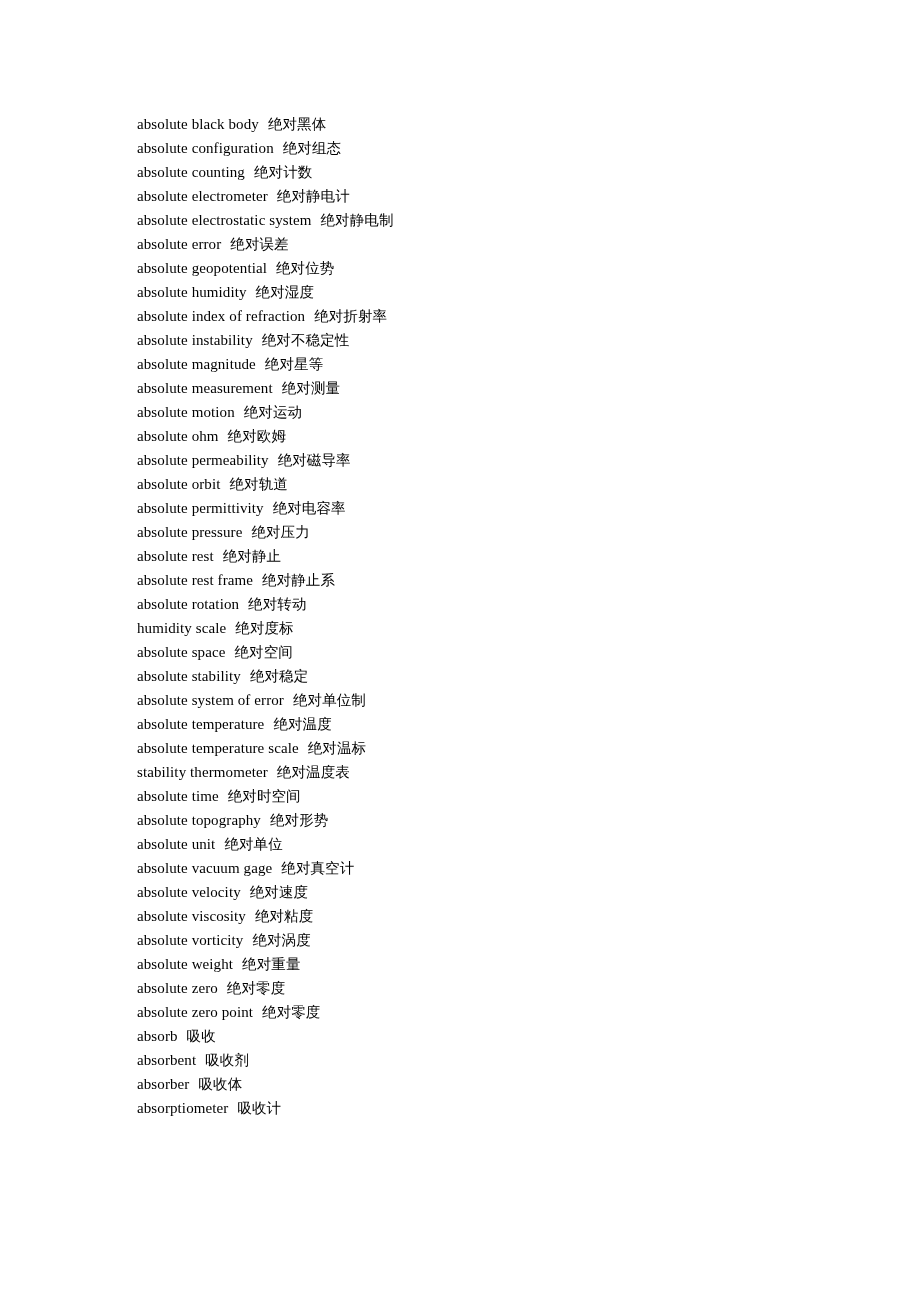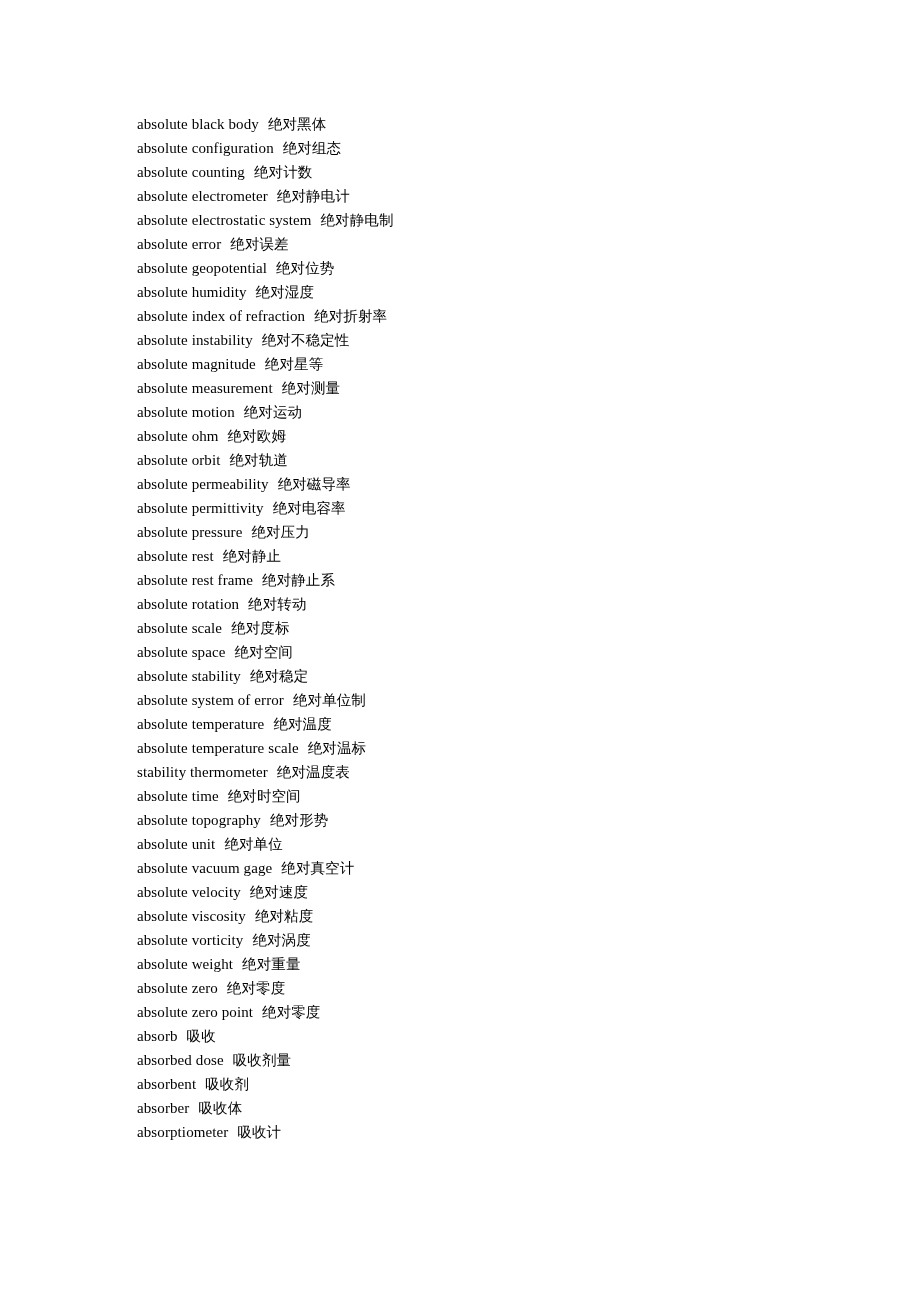--- a/index.html
+++ b/index.html
@@ -60,43 +60,42 @@
       <li class="entry"><span class="term-en">absolute electrostatic system</span><span class="term-gap"></span><span class="term-zh">绝对静电制</span></li>
       <li class="entry"><span class="term-en">absolute error</span><span class="term-gap"></span><span class="term-zh">绝对误差</span></li>
       <li class="entry"><span class="term-en">absolute geopotential</span><span class="term-gap"></span><span class="term-zh">绝对位势</span></li>
       <li class="entry"><span class="term-en">absolute humidity</span><span class="term-gap"></span><span class="term-zh">绝对湿度</span></li>
       <li class="entry"><span class="term-en">absolute index of refraction</span><span class="term-gap"></span><span class="term-zh">绝对折射率</span></li>
       <li class="entry"><span class="term-en">absolute instability</span><span class="term-gap"></span><span class="term-zh">绝对不稳定性</span></li>
       <li class="entry"><span class="term-en">absolute magnitude</span><span class="term-gap"></span><span class="term-zh">绝对星等</span></li>
       <li class="entry"><span class="term-en">absolute measurement</span><span class="term-gap"></span><span class="term-zh">绝对测量</span></li>
       <li class="entry"><span class="term-en">absolute motion</span><span class="term-gap"></span><span class="term-zh">绝对运动</span></li>
       <li class="entry"><span class="term-en">absolute ohm</span><span class="term-gap"></span><span class="term-zh">绝对欧姆</span></li>
+      <li class="entry"><span class="term-en">absolute permeability</span><span class="term-gap"></span><span class="term-zh">绝对磁导率</span></li>
       <li class="entry"><span class="term-en">absolute orbit</span><span class="term-gap"></span><span class="term-zh">绝对轨道</span></li>
-      <li class="entry"><span class="term-en">absolute permeability</span><span class="term-gap"></span><span class="term-zh">绝对磁导率</span></li>
       <li class="entry"><span class="term-en">absolute permittivity</span><span class="term-gap"></span><span class="term-zh">绝对电容率</span></li>
       <li class="entry"><span class="term-en">absolute pressure</span><span class="term-gap"></span><span class="term-zh">绝对压力</span></li>
       <li class="entry"><span class="term-en">absolute rest</span><span class="term-gap"></span><span class="term-zh">绝对静止</span></li>
       <li class="entry"><span class="term-en">absolute rest frame</span><span class="term-gap"></span><span class="term-zh">绝对静止系</span></li>
       <li class="entry"><span class="term-en">absolute rotation</span><span class="term-gap"></span><span class="term-zh">绝对转动</span></li>
-      <li class="entry"><span class="term-en">absolute scale</span><span class="term-gap"></span><span class="term-zh">绝对度标</span></li>
+      <li class="entry"><span class="term-en">humidity scale</span><span class="term-gap"></span><span class="term-zh">绝对度标</span></li>
       <li class="entry"><span class="term-en">absolute space</span><span class="term-gap"></span><span class="term-zh">绝对空间</span></li>
       <li class="entry"><span class="term-en">absolute stability</span><span class="term-gap"></span><span class="term-zh">绝对稳定</span></li>
       <li class="entry"><span class="term-en">absolute system of error</span><span class="term-gap"></span><span class="term-zh">绝对单位制</span></li>
       <li class="entry"><span class="term-en">absolute temperature</span><span class="term-gap"></span><span class="term-zh">绝对温度</span></li>
       <li class="entry"><span class="term-en">absolute temperature scale</span><span class="term-gap"></span><span class="term-zh">绝对温标</span></li>
       <li class="entry"><span class="term-en">stability thermometer</span><span class="term-gap"></span><span class="term-zh">绝对温度表</span></li>
       <li class="entry"><span class="term-en">absolute time</span><span class="term-gap"></span><span class="term-zh">绝对时空间</span></li>
       <li class="entry"><span class="term-en">absolute topography</span><span class="term-gap"></span><span class="term-zh">绝对形势</span></li>
       <li class="entry"><span class="term-en">absolute unit</span><span class="term-gap"></span><span class="term-zh">绝对单位</span></li>
       <li class="entry"><span class="term-en">absolute vacuum gage</span><span class="term-gap"></span><span class="term-zh">绝对真空计</span></li>
       <li class="entry"><span class="term-en">absolute velocity</span><span class="term-gap"></span><span class="term-zh">绝对速度</span></li>
       <li class="entry"><span class="term-en">absolute viscosity</span><span class="term-gap"></span><span class="term-zh">绝对粘度</span></li>
       <li class="entry"><span class="term-en">absolute vorticity</span><span class="term-gap"></span><span class="term-zh">绝对涡度</span></li>
       <li class="entry"><span class="term-en">absolute weight</span><span class="term-gap"></span><span class="term-zh">绝对重量</span></li>
       <li class="entry"><span class="term-en">absolute zero</span><span class="term-gap"></span><span class="term-zh">绝对零度</span></li>
       <li class="entry"><span class="term-en">absolute zero point</span><span class="term-gap"></span><span class="term-zh">绝对零度</span></li>
       <li class="entry"><span class="term-en">absorb</span><span class="term-gap"></span><span class="term-zh">吸收</span></li>
-      <li class="entry"><span class="term-en">absorbed dose</span><span class="term-gap"></span><span class="term-zh">吸收剂量</span></li>
       <li class="entry"><span class="term-en">absorbent</span><span class="term-gap"></span><span class="term-zh">吸收剂</span></li>
       <li class="entry"><span class="term-en">absorber</span><span class="term-gap"></span><span class="term-zh">吸收体</span></li>
       <li class="entry"><span class="term-en">absorptiometer</span><span class="term-gap"></span><span class="term-zh">吸收计</span></li>
     </ul>
 </div>
 
 </body></html>

